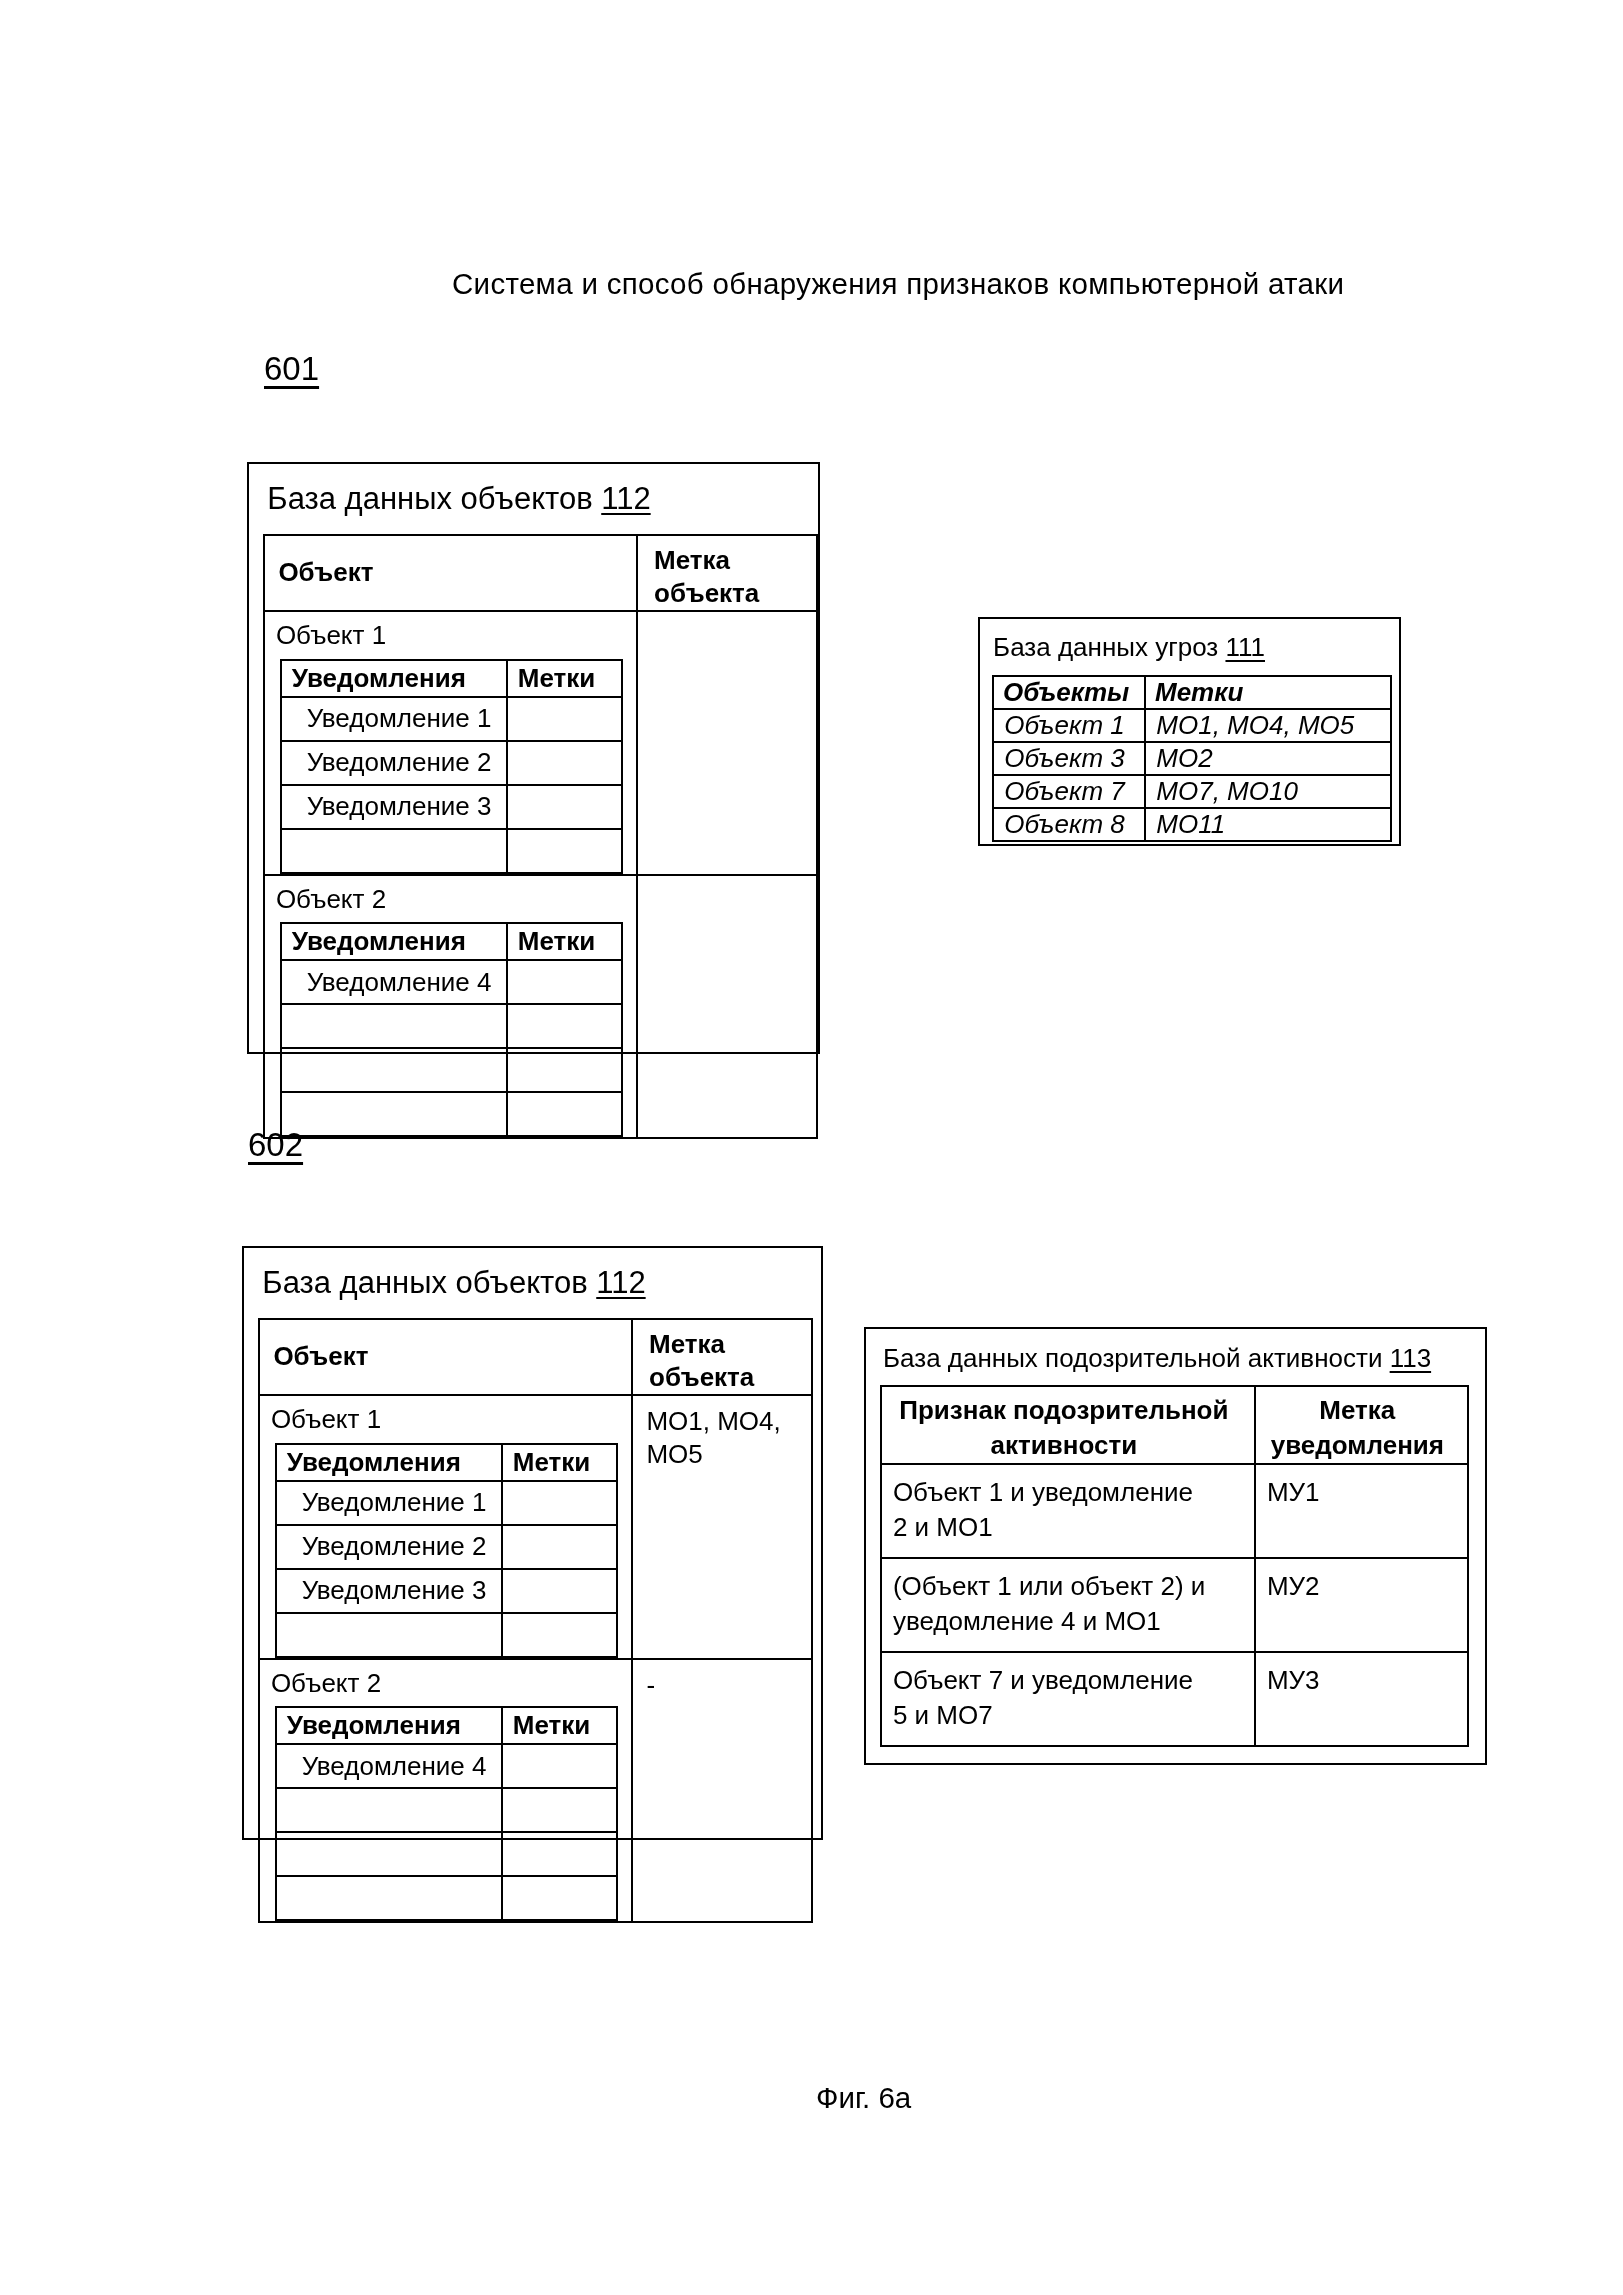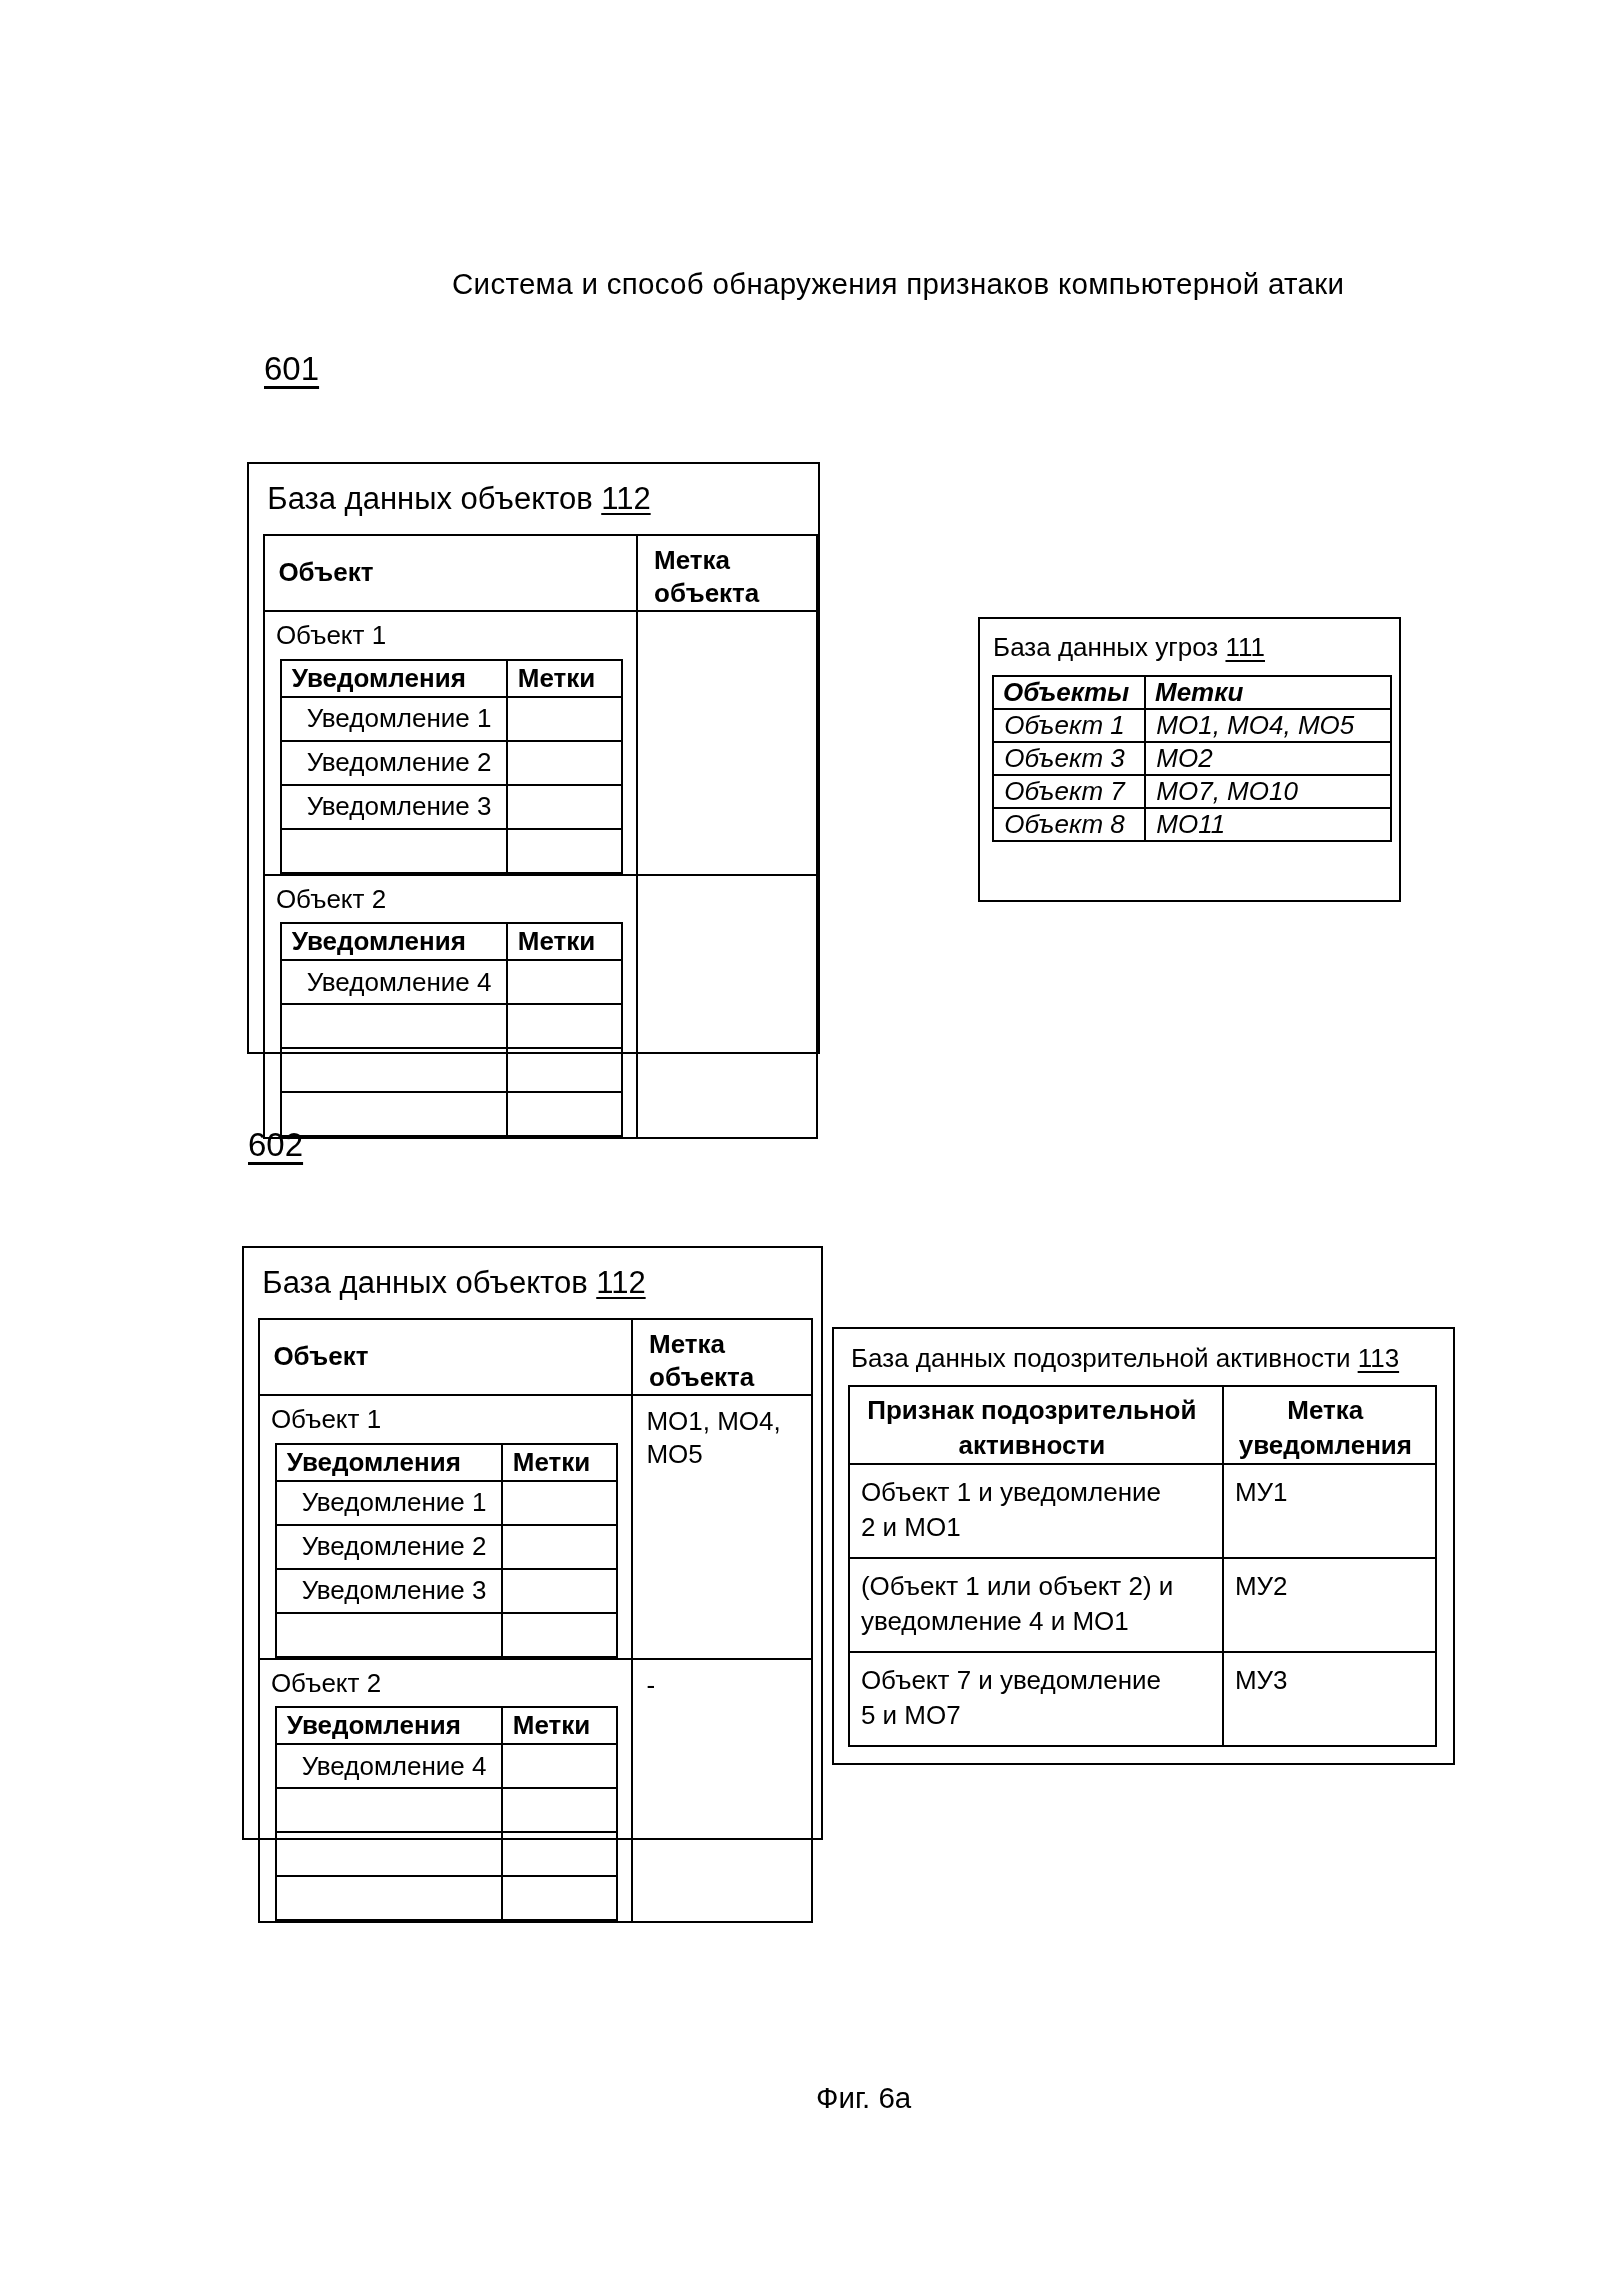--- a/index.html
+++ b/index.html
@@ -49,29 +49,29 @@
 
   .inner-table { width: 342px; margin-left: 3.9px; }
   .ic1 { width: 226px; } .ic2 { width: 115px; }
   .inner-table th { height: 37px; padding-left: 10px; vertical-align: middle; }
   .inner-table td { height: 44px; padding-left: 25px; vertical-align: middle; }
 
   .label-cell { padding: 9.2px 9.2px 0 13px; line-height: 33px; }
 
   
   .db-box { position: absolute; border: 2px solid #000; }
-  .box-111 { left: 978px; top: 617px; width: 423px; height: 285px; padding: 13px 0 0 11.8px; }
+  .box-111 { left: 978px; top: 617px; width: 423px; height: 229px; padding: 13px 0 0 11.8px; }
   .box-111 .db-title { margin: 0 0 11.8px 1.3px; font-size: 26px; }
   .threats-table { width: 398px; font-style: italic; }
   .tc1 { width: 152px; } .tc2 { width: 246px; }
   .threats-table th { height: 33px; padding-left: 9.2px; vertical-align: middle; }
   .threats-table td { height: 32px; padding-left: 10.5px; vertical-align: middle; }
 
   
-  .box-113 { left: 832px; top: 1327px; width: 623px; height: 438px; padding: 14.4px 0 0 14.4px; }
+  .box-113 { left: 864px; top: 1327px; width: 623px; height: 438px; padding: 14.4px 0 0 14.4px; }
   .box-113 .db-title { margin: 0 0 10.5px 2.6px; font-size: 26px; }
   .susp-table { width: 587px; }
   .sc1 { width: 374px; } .sc2 { width: 213px; }
   .susp-table th { height: 75px; vertical-align: top; padding: 6.5px 19.6px 0 10.5px; line-height: 35px; text-align: center; }
   .susp-table td { height: 94px; vertical-align: top; padding: 9.2px 43px 0 10.5px; line-height: 35px; }
 
   .fig-caption { position: absolute; left: 816px; top: 2081px; font-size: 29.5px; }
 </style>
 </head>
 <body>

